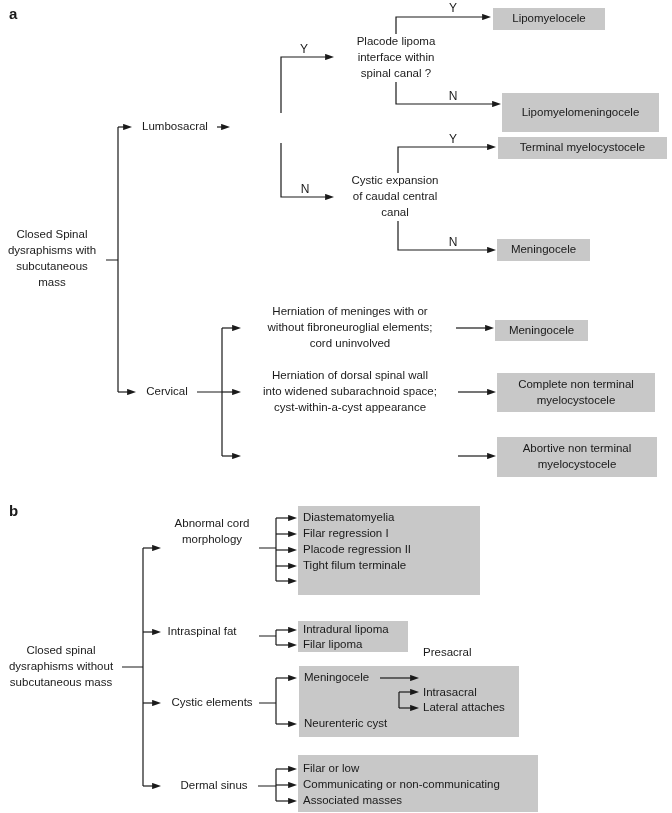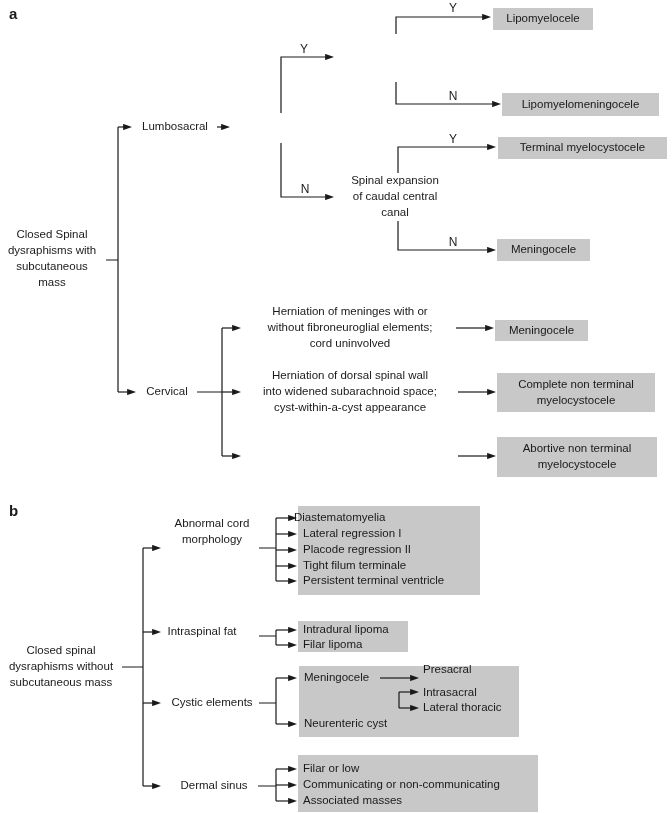--- a/index.html
+++ b/index.html
@@ -92,31 +92,34 @@
   <div class="t" style="left:52px;top:259px">Closed Spinal
 dysraphisms with
 subcutaneous
 mass</div>
 
   <div class="t" style="left:175px;top:127px">Lumbosacral</div>
 
   <div class="t yn" style="left:304px;top:49px">Y</div>
   <div class="t yn" style="left:305px;top:189px">N</div>
 
+  <div class="t" style="left:396px;top:58px">Placode lipoma
+interface within
+spinal canal ?</div>
   <div class="t yn" style="left:453px;top:8px">Y</div>
   <div class="t yn" style="left:453px;top:96px">N</div>
 
-  <div class="t" style="left:395px;top:197px">Spinal expansion
+  <div class="t" style="left:395px;top:197px">Cystic expansion
 of caudal central
 canal</div>
   <div class="t yn" style="left:453px;top:139px">Y</div>
   <div class="t yn" style="left:453px;top:242px">N</div>
 
-  <div class="box" style="left:493px;top:8px;width:100px;height:22px">Lipomyelocele</div>
-  <div class="box" style="left:502px;top:93px;width:157px;height:23px">Lipomyelomeningocele</div>
+  <div class="box" style="left:493px;top:8px;width:112px;height:22px">Lipomyelocele</div>
+  <div class="box" style="left:502px;top:93px;width:157px;height:39px">Lipomyelomeningocele</div>
   <div class="box" style="left:498px;top:137px;width:169px;height:22px">Terminal myelocystocele</div>
   <div class="box" style="left:497px;top:239px;width:93px;height:22px">Meningocele</div>
 
   <div class="t" style="left:167px;top:392px">Cervical</div>
   <div class="t" style="left:350px;top:328px">Herniation of meninges with or
 without fibroneuroglial elements;
 cord uninvolved</div>
   <div class="t" style="left:350px;top:392px">Herniation of dorsal spinal wall
 into widened subarachnoid space;
 cyst-within-a-cyst appearance</div>
@@ -132,32 +135,31 @@
   <div class="t" style="left:61px;top:667px">Closed spinal
 dysraphisms without
 subcutaneous mass</div>
 
   <div class="t" style="left:212px;top:532px">Abnormal cord
 morphology</div>
   <div class="t" style="left:202px;top:632px">Intraspinal fat</div>
   <div class="t" style="left:212px;top:703px">Cystic elements</div>
   <div class="t" style="left:214px;top:786px">Dermal sinus</div>
 
-  <div class="item" style="left:294px;top:518px">Diastematomyelia</div>
-  <div class="item" style="left:303px;top:534px">Lateral regression I</div>
+  <div class="item" style="left:303px;top:518px">Diastematomyelia</div>
+  <div class="item" style="left:303px;top:534px">Filar regression I</div>
   <div class="item" style="left:303px;top:550px">Placode regression II</div>
   <div class="item" style="left:303px;top:566px">Tight filum terminale</div>
-  <div class="item" style="left:303px;top:581px">Persistent terminal ventricle</div>
 
   <div class="item" style="left:303px;top:630px">Intradural lipoma</div>
   <div class="item" style="left:303px;top:645px">Filar lipoma</div>
 
   <div class="item" style="left:304px;top:678px">Meningocele</div>
-  <div class="item" style="left:423px;top:670px">Presacral</div>
+  <div class="item" style="left:423px;top:653px">Presacral</div>
   <div class="item" style="left:423px;top:693px">Intrasacral</div>
-  <div class="item" style="left:423px;top:708px">Lateral thoracic</div>
+  <div class="item" style="left:423px;top:708px">Lateral attaches</div>
   <div class="item" style="left:304px;top:724px">Neurenteric cyst</div>
 
   <div class="item" style="left:303px;top:769px">Filar or low</div>
   <div class="item" style="left:303px;top:785px">Communicating or non-communicating</div>
   <div class="item" style="left:303px;top:801px">Associated masses</div>
 
 </div>
 
 </body></html>

